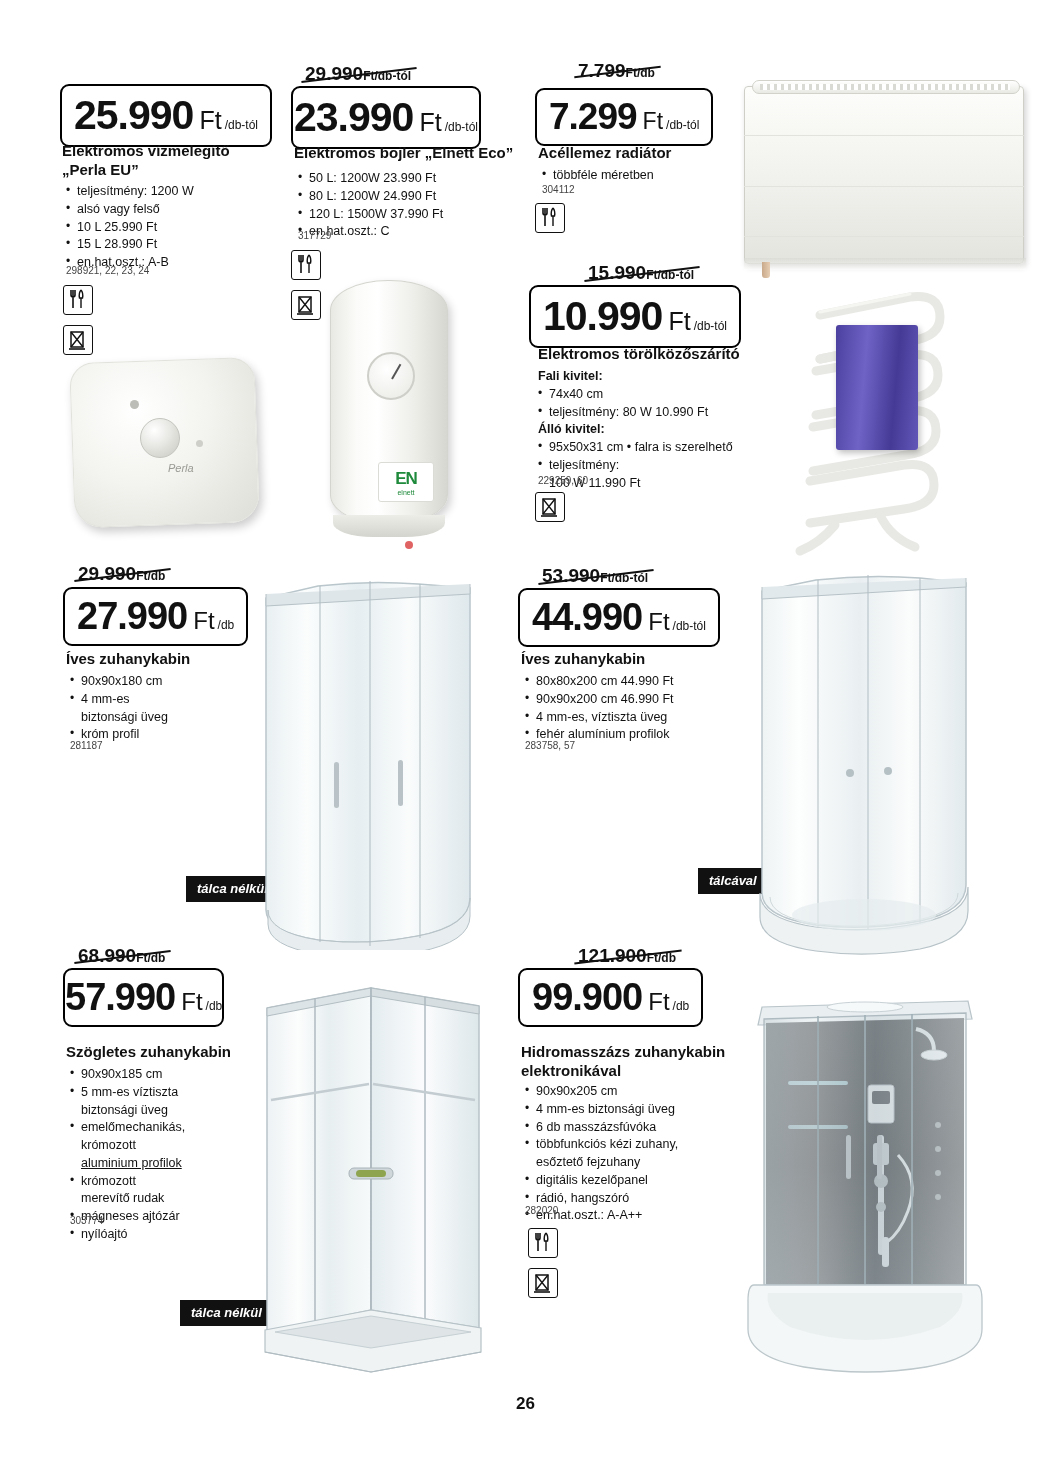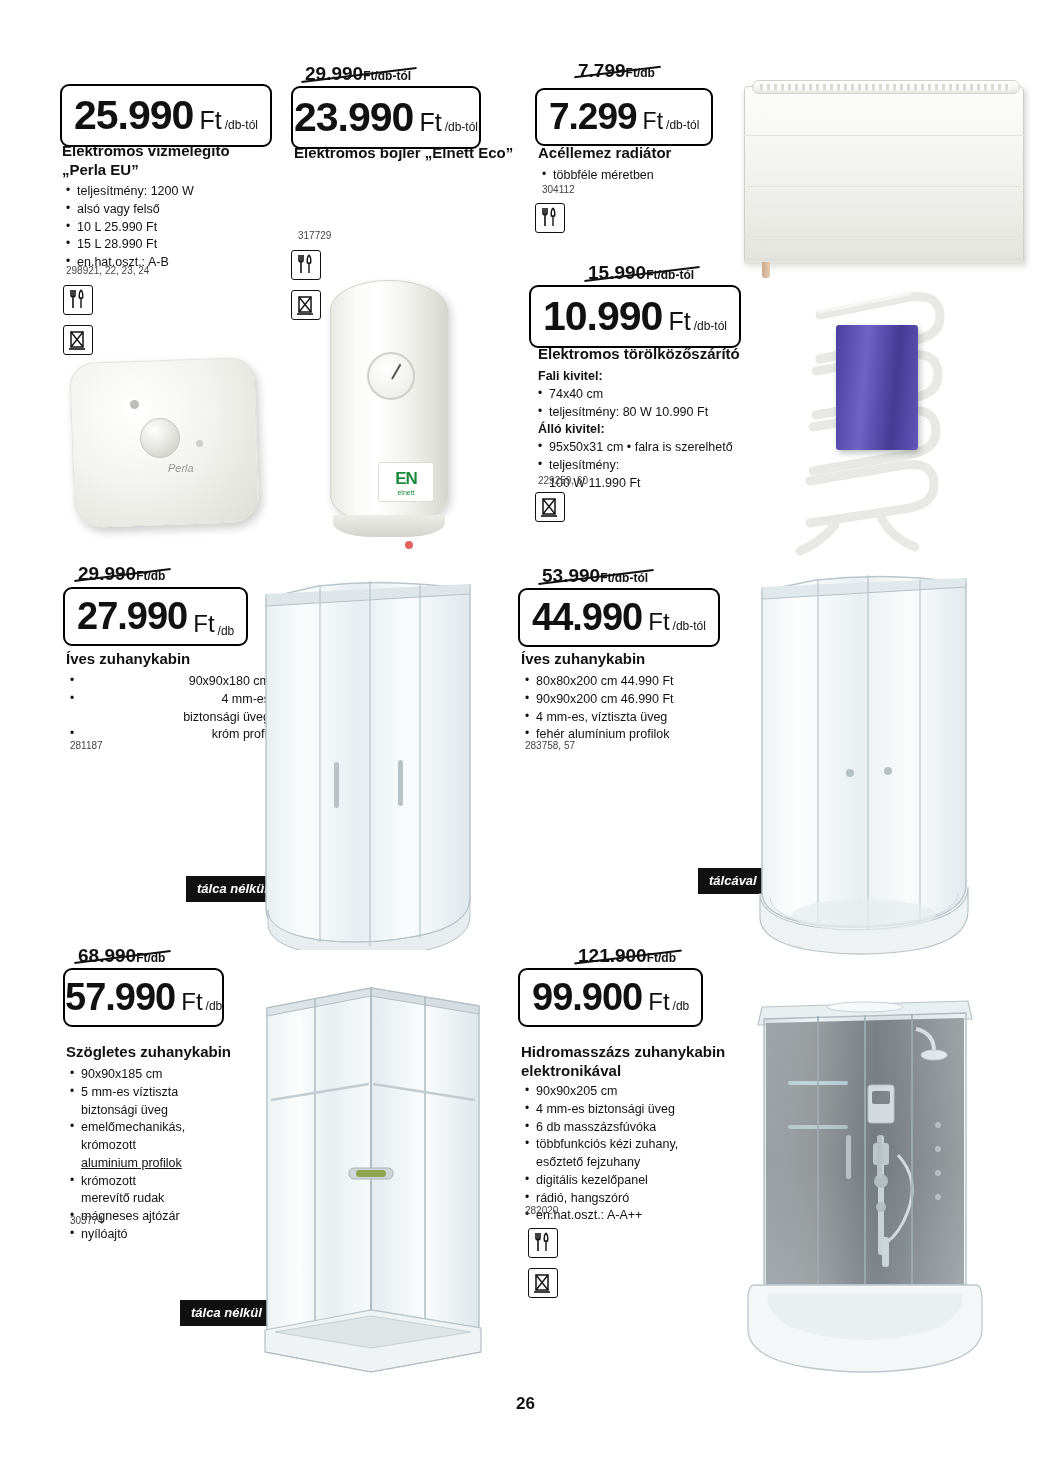--- a/index.html
+++ b/index.html
@@ -250,20 +250,28 @@
   </div>
 
   <div class="pricebox" style="left:291px; top:86px; padding:6px 1px;">
     <span class="price-main" style="font-size:41px;">23.990</span>
     <span class="price-ft" style="font-size:25px;">Ft</span>
     <span class="price-unit">/db-tól</span>
   </div>
 
   <div class="prodtitle" style="left:294px; top:144px; width:260px;">Elektromos bojler „Elnett Eco”</div>
 
+  <div class="bullets" style="left:298px; top:170px; width:230px;">
+    <ul>
+      <li>50 L: 1200W    23.990 Ft</li>
+      <li>80 L: 1200W    24.990 Ft</li>
+      <li>120 L: 1500W  37.990 Ft</li>
+      <li>en.hat.oszt.: C</li>
+    </ul>
+  </div>
   <div class="artno" style="left:298px; top:230px;">317729</div>
 
   <div class="icobox" style="left:291px; top:250px;">
     <svg width="26" height="26" viewBox="0 0 26 26">
       <path d="M9 4 L9 13 M7 4 L7 9 Q7 11 9 11 Q11 11 11 9 L11 4 M9 11 L9 22" stroke="#111" stroke-width="1.6" fill="none"></path>
       <path d="M17 4 Q14.5 7 15.5 12 L17 12 L17 22 M17 12 L18.5 12 Q19.5 7 17 4" stroke="#111" stroke-width="1.4" fill="none"></path>
     </svg>
   </div>
   <div class="icobox" style="left:291px; top:290px;">
     <svg width="26" height="26" viewBox="0 0 26 26">
@@ -368,29 +376,29 @@
       </g>
     </svg>
   </div>
   <div class="td-towel"></div>
 
   <div class="oldprice" style="left:78px; top:563px; font-size:19px;">
     <span>29.990</span><span class="ft">Ft</span><span class="ft">/db</span>
     <span class="strike"></span>
   </div>
 
-  <div class="pricebox" style="left:63px; top:587px; padding:6px 12px;align-items:flex-end;">
+  <div class="pricebox" style="left:63px; top:587px; padding:6px 12px;">
     <span class="price-main" style="font-size:38px;">27.990</span>
     <span class="price-ft" style="font-size:24px;">Ft</span>
     <span class="price-unit">/db</span>
   </div>
 
   <div class="prodtitle" style="left:66px; top:650px; width:230px;">Íves zuhanykabin</div>
 
-  <div class="bullets" style="left:70px; top:673px; width:200px;text-align:right;">
+  <div class="bullets" style="left:70px; top:673px; width:200px;">
     <ul>
       <li>90x90x180 cm</li>
       <li>4 mm-es</li>
       <li class="nodot" style="padding-left:11px;">biztonsági üveg</li>
       <li>króm profil</li>
     </ul>
   </div>
   <div class="artno" style="left:70px; top:740px;">281187</div>
 
   <div class="ribbon" style="left:186px; top:876px;">tálca nélkül</div>

